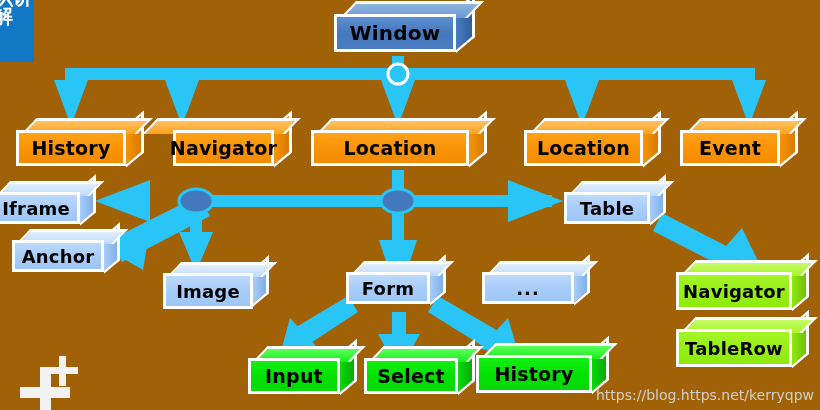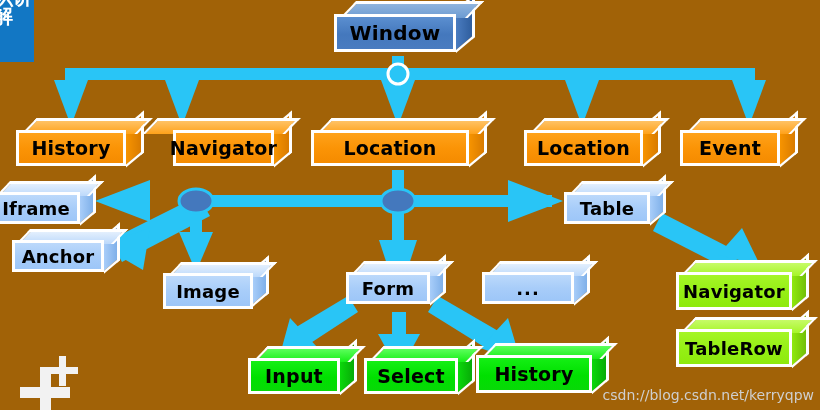--- a/index.html
+++ b/index.html
@@ -271,15 +271,15 @@
     <i style="left:20px;top:0;width:11px;height:50px;"></i>
   </div>
   <div class="plus" style="left:48px;top:356px;width:30px;height:30px;">
     <i style="left:0;top:11px;width:30px;height:7px;"></i>
     <i style="left:11px;top:0;width:7px;height:30px;"></i>
   </div>
 
   <div id="wm-left">
     <span>识讲解</span>
   </div>
-  <div id="wm-url">csdn://blog.csdn.net/kerryqpw</div>
+  <div id="wm-url">https://blog.https.net/kerryqpw</div>
 
 </div>
 
 </body></html>

